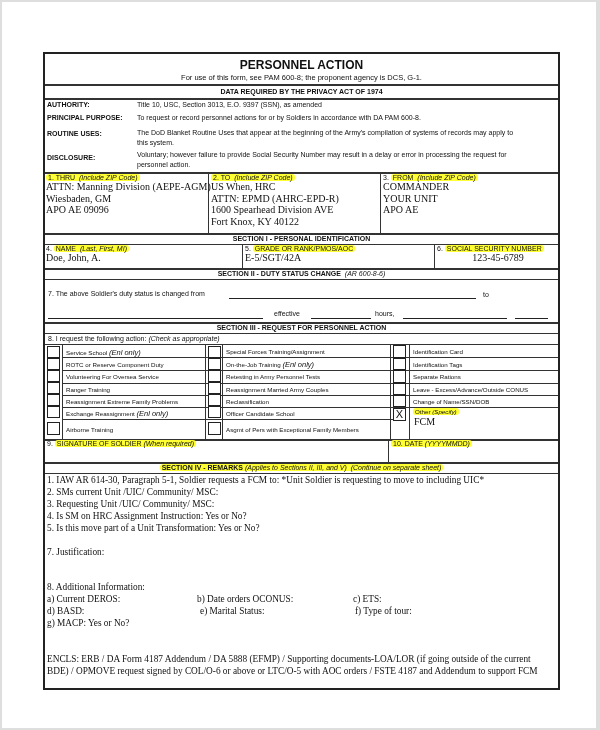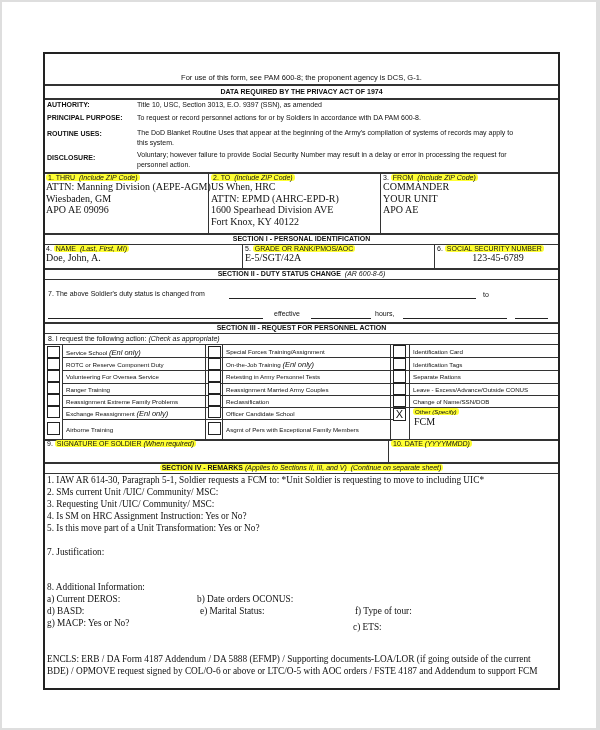--- a/index.html
+++ b/index.html
@@ -26,20 +26,21 @@
   .uline { position: absolute; height: 0; border-top: 1px solid #222; }
   .remark { position: absolute; left: 2px; font-family: "Liberation Serif", serif; font-size: 9.3px; white-space: nowrap; }
 </style>
 </head>
 <body>
 
 <div class="page-frame"></div>
 
 <div class="form">
 
+  <div class="abs title">PERSONNEL ACTION</div>
   <div class="abs subtitle">For use of this form, see PAM 600-8; the proponent agency is DCS, G-1.</div>
   <div class="hline thick" style="top:30px;"></div>
 
   <div class="abs sec-header" style="top:34px;">DATA REQUIRED BY THE PRIVACY ACT OF 1974</div>
   <div class="hline thick" style="top:44px;"></div>
 
   <div class="abs lbl" style="left:2px; top:47px;">AUTHORITY:</div>
   <div class="abs txt" style="left:92px; top:46px; width:420px;">Title 10, USC, Section 3013, E.O. 9397 (SSN), as amended</div>
 
   <div class="abs lbl" style="left:2px; top:60px;">PRINCIPAL PURPOSE:</div>
@@ -196,21 +197,21 @@
     <div class="remark" style="top:1px;">1. IAW AR 614-30, Paragraph 5-1, Soldier requests a FCM to: *Unit Soldier is requesting to move to including UIC*</div>
     <div class="remark" style="top:13px;">2. SMs current Unit /UIC/ Community/ MSC:</div>
     <div class="remark" style="top:25px;">3. Requesting Unit /UIC/ Community/ MSC:</div>
     <div class="remark" style="top:37px;">4. Is SM on HRC Assignment Instruction: Yes or No?</div>
     <div class="remark" style="top:49px;text-align:right;">5. Is this move part of a Unit Transformation: Yes or No?</div>
     <div class="remark" style="top:73px;">7. Justification:</div>
 
     <div class="remark" style="top:108px;">8. Additional Information:</div>
     <div class="remark" style="top:120px;">a) Current DEROS:</div>
     <div class="remark" style="top:120px; left:152px;">b) Date orders OCONUS:</div>
-    <div class="remark" style="top:120px; left:308px;margin-top:28px;">c) ETS:</div>
+    <div class="remark" style="top:120px; left:308px;">c) ETS:</div>
     <div class="remark" style="top:132px;">d) BASD:</div>
     <div class="remark" style="top:132px; left:155px;">e) Marital Status:</div>
     <div class="remark" style="top:132px; left:310px;">f) Type of tour:</div>
     <div class="remark" style="top:144px;">g) MACP: Yes or No?</div>
 
     <div class="remark" style="top:180px;">ENCLS: ERB / DA Form 4187 Addendum / DA 5888 (EFMP) / Supporting documents-LOA/LOR (if going outside of the current</div>
     <div class="remark" style="top:192px;">BDE) / OPMOVE request signed by COL/O-6 or above or LTC/O-5 with AOC orders / FSTE 4187 and Addendum to support FCM</div>
   </div>
 </div>
 

